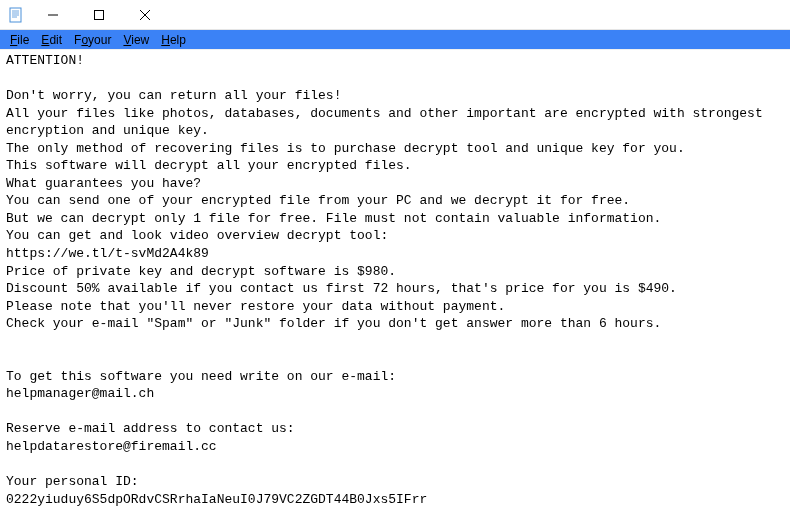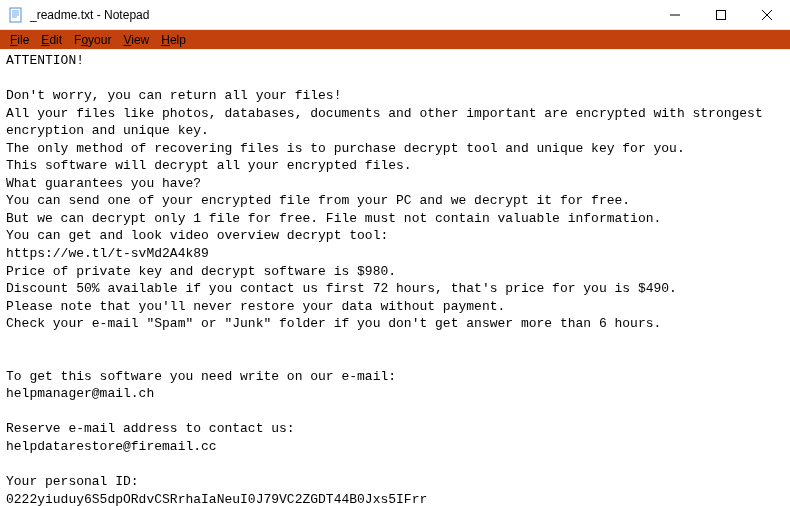--- a/index.html
+++ b/index.html
@@ -45,21 +45,21 @@
       height: 100%;
       display: flex;
       align-items: center;
       justify-content: center;
       background: transparent;
       border: none;
       cursor: pointer;
     }
     .menubar {
       height: 20px;
-      background: #c2410c;
+      background: #3b82f6;
       display: flex;
       align-items: center;
       padding: 0 4px;
       border-bottom: 1px solid #f0f0f0;
     }
     .menu-item {
       font-size: 12px;
       padding: 2px 6px;
       cursor: pointer;
       color: #000;
@@ -86,21 +86,20 @@
 <div class="titlebar">
   <span class="app-icon">
     <svg width="16" height="16" viewBox="0 0 16 16">
       <rect x="2" y="1" width="11" height="14" fill="#fff" stroke="#4a90d9" stroke-width="1"></rect>
       <line x1="4" y1="4" x2="11" y2="4" stroke="#4a90d9" stroke-width="0.8"></line>
       <line x1="4" y1="6" x2="11" y2="6" stroke="#4a90d9" stroke-width="0.8"></line>
       <line x1="4" y1="8" x2="11" y2="8" stroke="#4a90d9" stroke-width="0.8"></line>
       <line x1="4" y1="10" x2="9" y2="10" stroke="#4a90d9" stroke-width="0.8"></line>
     </svg>
   </span>
-  <span class="title-text">_readme.txt - Notepad</span>
   <div class="window-controls">
     <button class="window-btn">
       <svg width="10" height="10" viewBox="0 0 10 10">
         <line x1="0" y1="5" x2="10" y2="5" stroke="#000" stroke-width="1"></line>
       </svg>
     </button>
     <button class="window-btn">
       <svg width="10" height="10" viewBox="0 0 10 10">
         <rect x="0.5" y="0.5" width="9" height="9" fill="none" stroke="#000" stroke-width="1"></rect>
       </svg>

